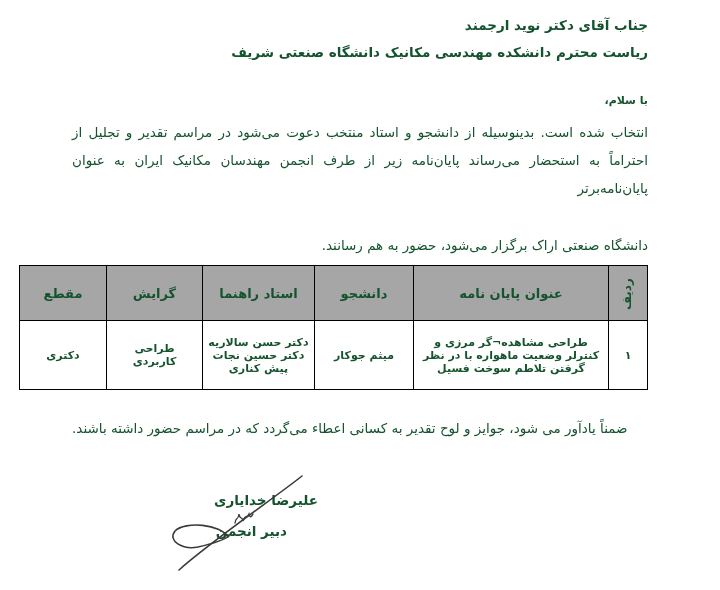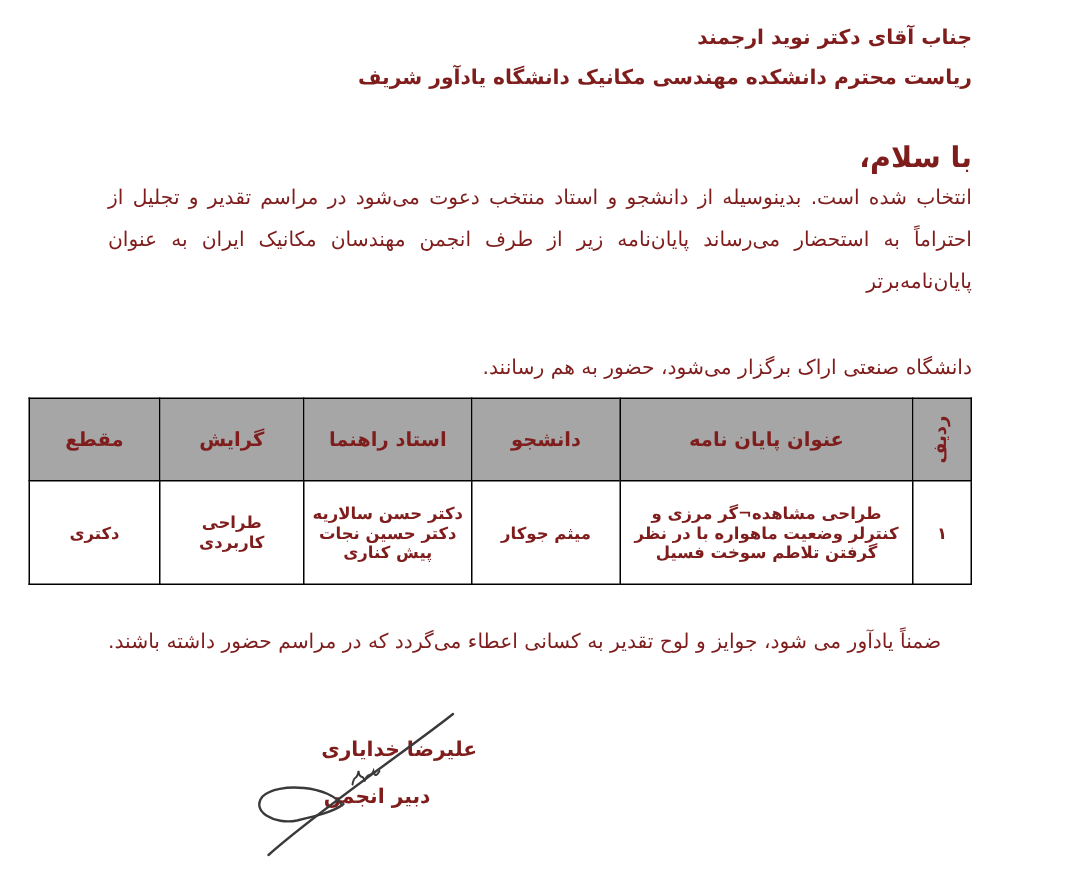--- a/index.html
+++ b/index.html
@@ -4,39 +4,39 @@
 <style>
   html, body { margin: 0; padding: 0; background: #e9e9e9; }
   .page {
     position: relative;
     width: 720px;
     height: 590px;
     margin: 0 auto;
     background: #ffffff;
     direction: rtl;
     font-family: "DejaVu Sans", sans-serif;
-    color: #7f1d1d;
+    color: #14532d;
     overflow: hidden;
   }
   .recipient {
     position: absolute;
     top: 12px;
     right: 72px;
     left: 72px;
     text-align: right;
     font-weight: bold;
     font-size: 13.5px;
     line-height: 27px;
   }
   .salutation {
     position: absolute;
     top: 94px;
     right: 72px;
     font-weight: bold;
-    font-size: 19px;
+    font-size: 11px;
     white-space: nowrap;
   }
   .body-par {
     position: absolute;
     top: 118px;
     right: 72px;
     left: 72px;
     font-size: 13.5px;
   }
   .body-par .line {
@@ -126,21 +126,21 @@
     pointer-events: none;
   }
 </style>
 </head>
 <body>
 
 <div class="page">
 
   <div class="recipient">
     <div>جناب آقای دکتر نوید ارجمند</div>
-    <div>ریاست محترم دانشکده مهندسی مکانیک دانشگاه یادآور شریف</div>
+    <div>ریاست محترم دانشکده مهندسی مکانیک دانشگاه صنعتی شریف</div>
   </div>
 
   <div class="salutation">با سلام،</div>
 
   <div class="body-par">
     <div class="line">انتخاب شده است. بدینوسیله از دانشجو و استاد منتخب دعوت می‌شود در مراسم تقدیر و تجلیل از</div>
     <div class="line">احتراماً به استحضار می‌رساند پایان‌نامه زیر از طرف انجمن مهندسان مکانیک ایران به عنوان پایان‌نامه‌برتر</div>
     <div class="line last">دانشگاه صنعتی اراک برگزار می‌شود، حضور به هم رسانند.</div>
   </div>
 

